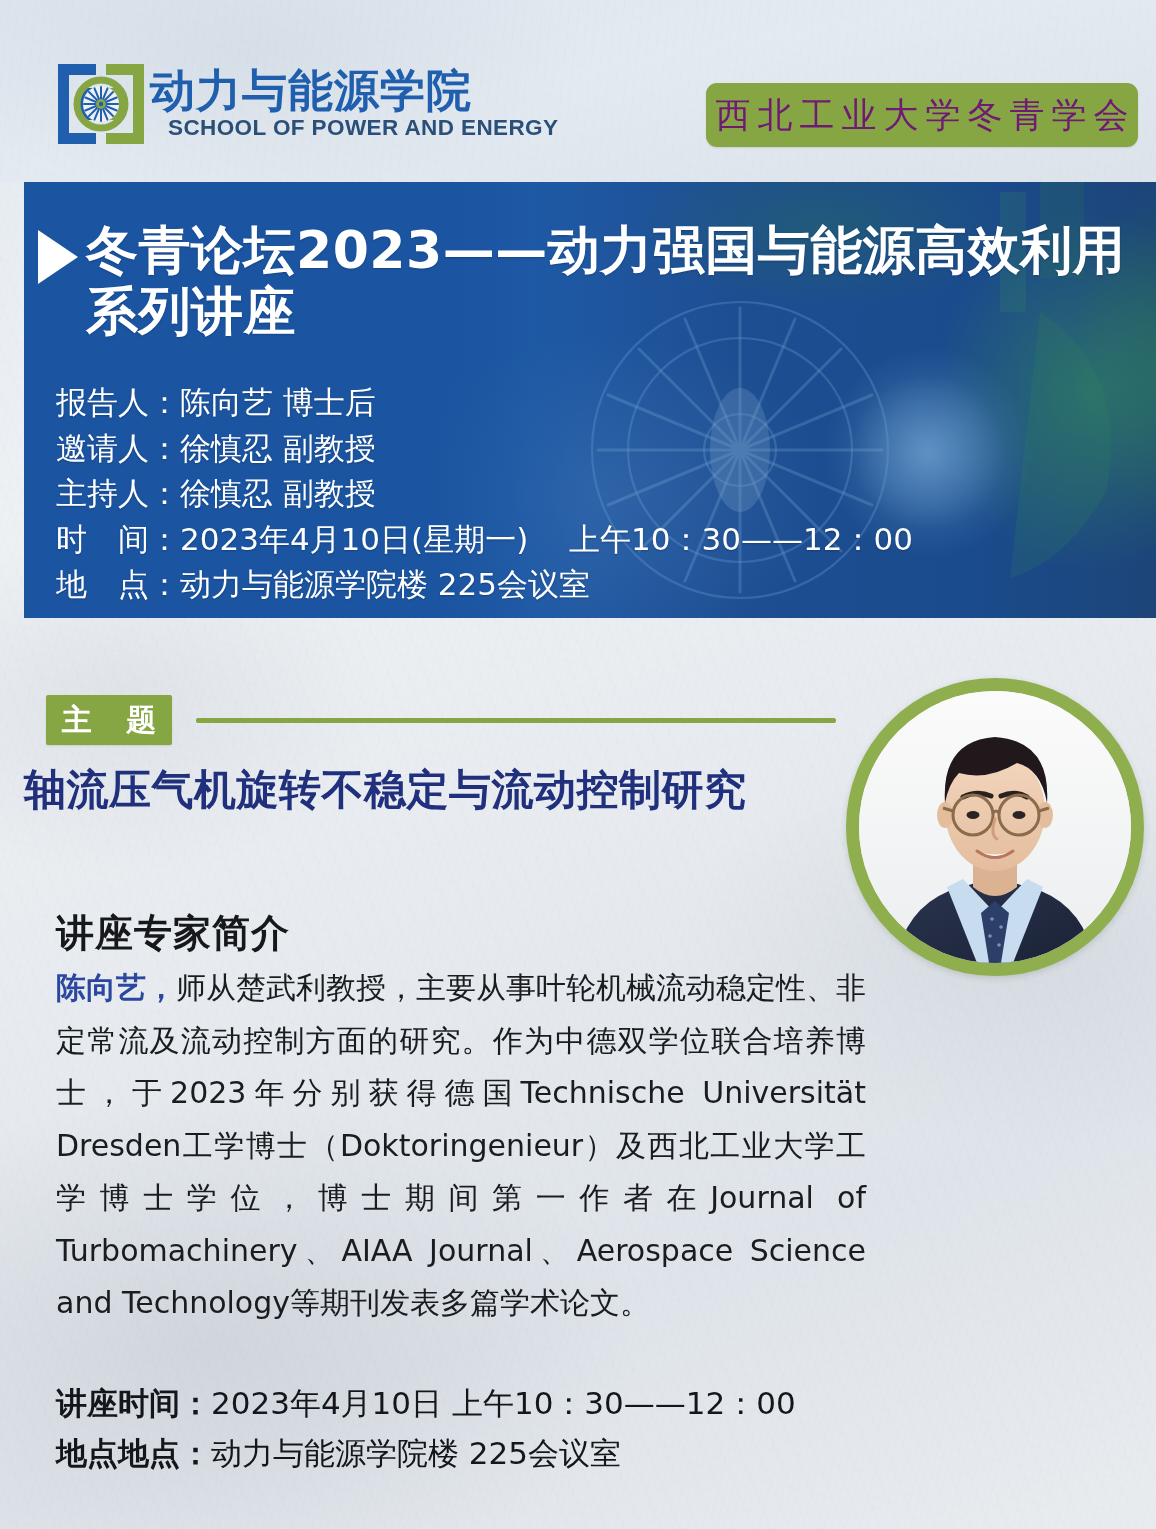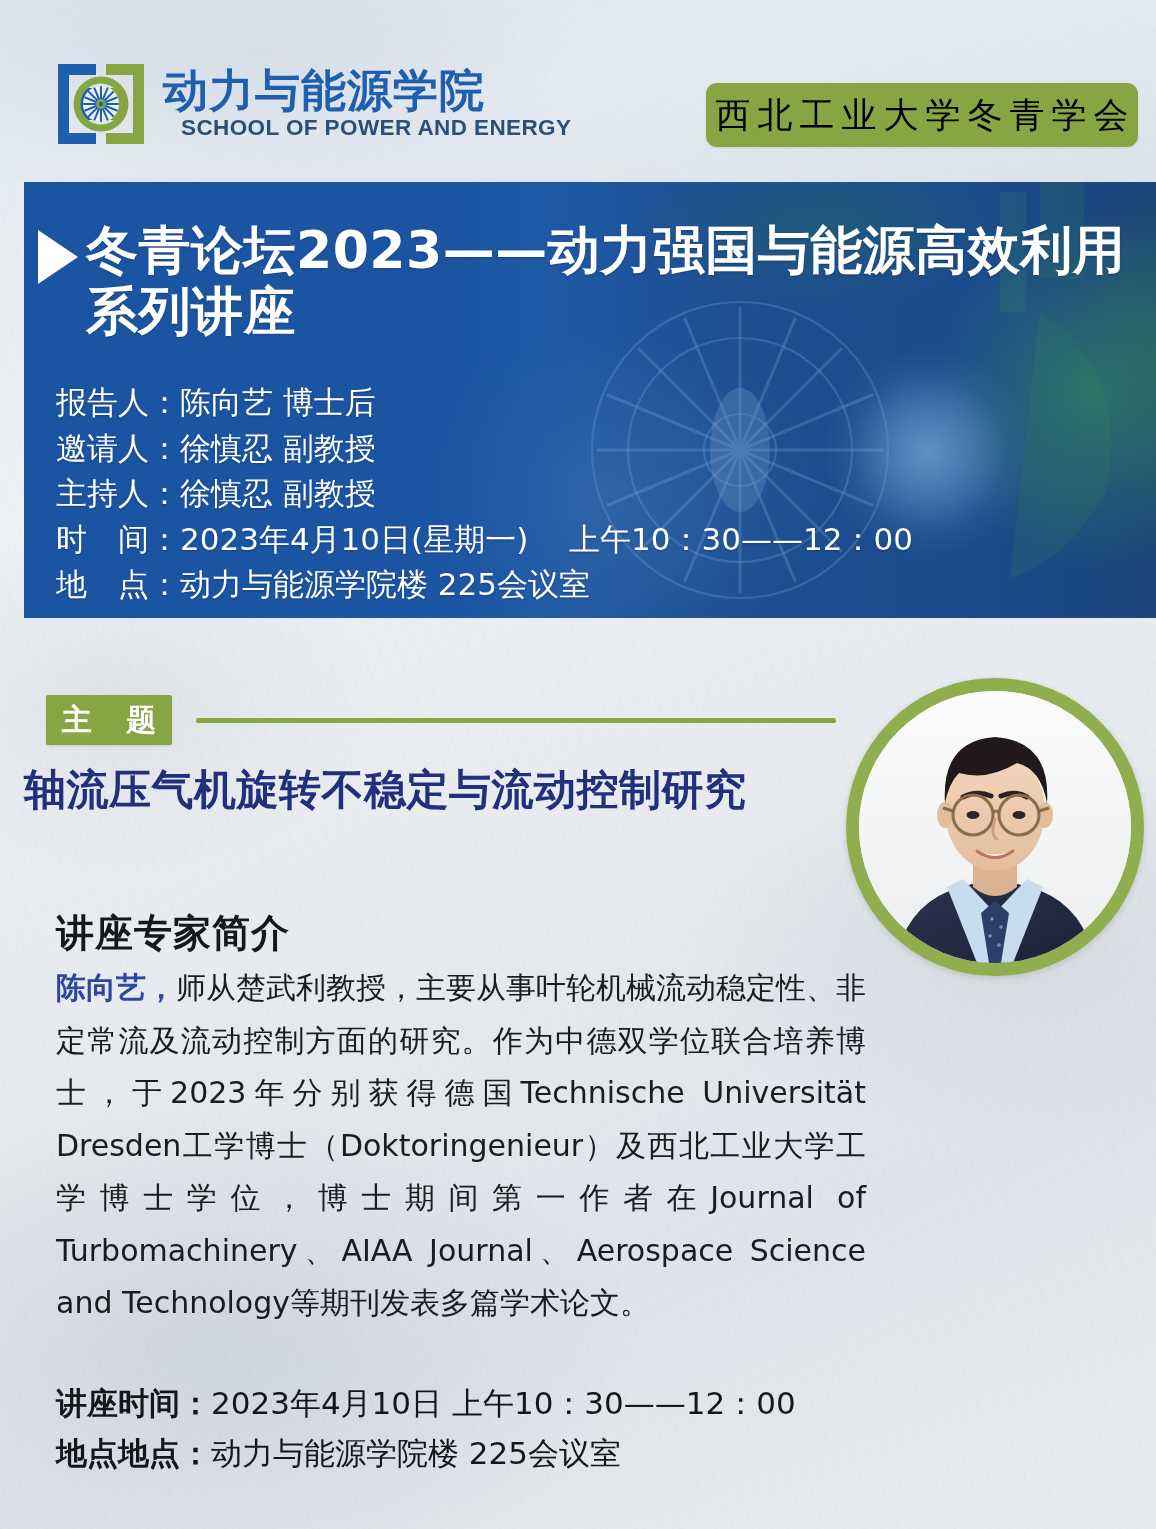--- a/index.html
+++ b/index.html
@@ -34,40 +34,40 @@
     background:
       radial-gradient(ellipse 480px 200px at 22% 30%, rgba(186,196,208,.28), rgba(186,196,208,0) 70%),
       linear-gradient(170deg,#dde6ef 0%,#e4eaf1 45%,#dde3ea 100%);
   }
   #header-grain{
     position:absolute;inset:0;opacity:.4;
     background-image:
       repeating-linear-gradient(96deg, rgba(140,152,168,.07) 0 1px, rgba(255,255,255,0) 1px 9px),
       repeating-linear-gradient(22deg, rgba(136,148,163,.05) 0 1px, rgba(255,255,255,0) 1px 13px);
   }
-  #logo-block{position:absolute;left:52px;top:58px;display:flex;align-items:center;gap:13px;}
+  #logo-block{position:absolute;left:52px;top:58px;display:flex;align-items:center;}
   .logo-mark{position:relative;width:98px;height:92px;flex:none;}
   .logo-wordmark{display:flex;flex-direction:column;line-height:1;}
   .logo-cn{
     font-size:45px;font-weight:bold;color:#1f5fae;letter-spacing:1px;
     font-family:"DejaVu Sans","Liberation Sans",sans-serif;
   }
   .logo-en{
     font-size:22.5px;font-weight:bold;color:#2a4f78;letter-spacing:.4px;margin-top:4px;
     font-family:"Liberation Sans",sans-serif;
     margin-left:18px;
   }
   #society-badge{
     position:absolute;right:18px;top:83px;width:432px;height:64px;
     background:#86a644;border-radius:11px;
     display:flex;align-items:center;justify-content:center;
     box-shadow:0 1px 2px rgba(0,0,0,.10);
   }
   #society-badge span{
-    color:#000000;font-size:35px;letter-spacing:7px;
+    color:#701a75;font-size:35px;letter-spacing:7px;
     font-family:"DejaVu Serif","Liberation Serif",serif;
     text-indent:7px;
   }
 
   
   #banner{
     position:absolute;left:0;top:182px;width:1156px;height:436px;
     background:#1b55a1;overflow:hidden;margin-left:24px;
   }
   #banner-photo{

